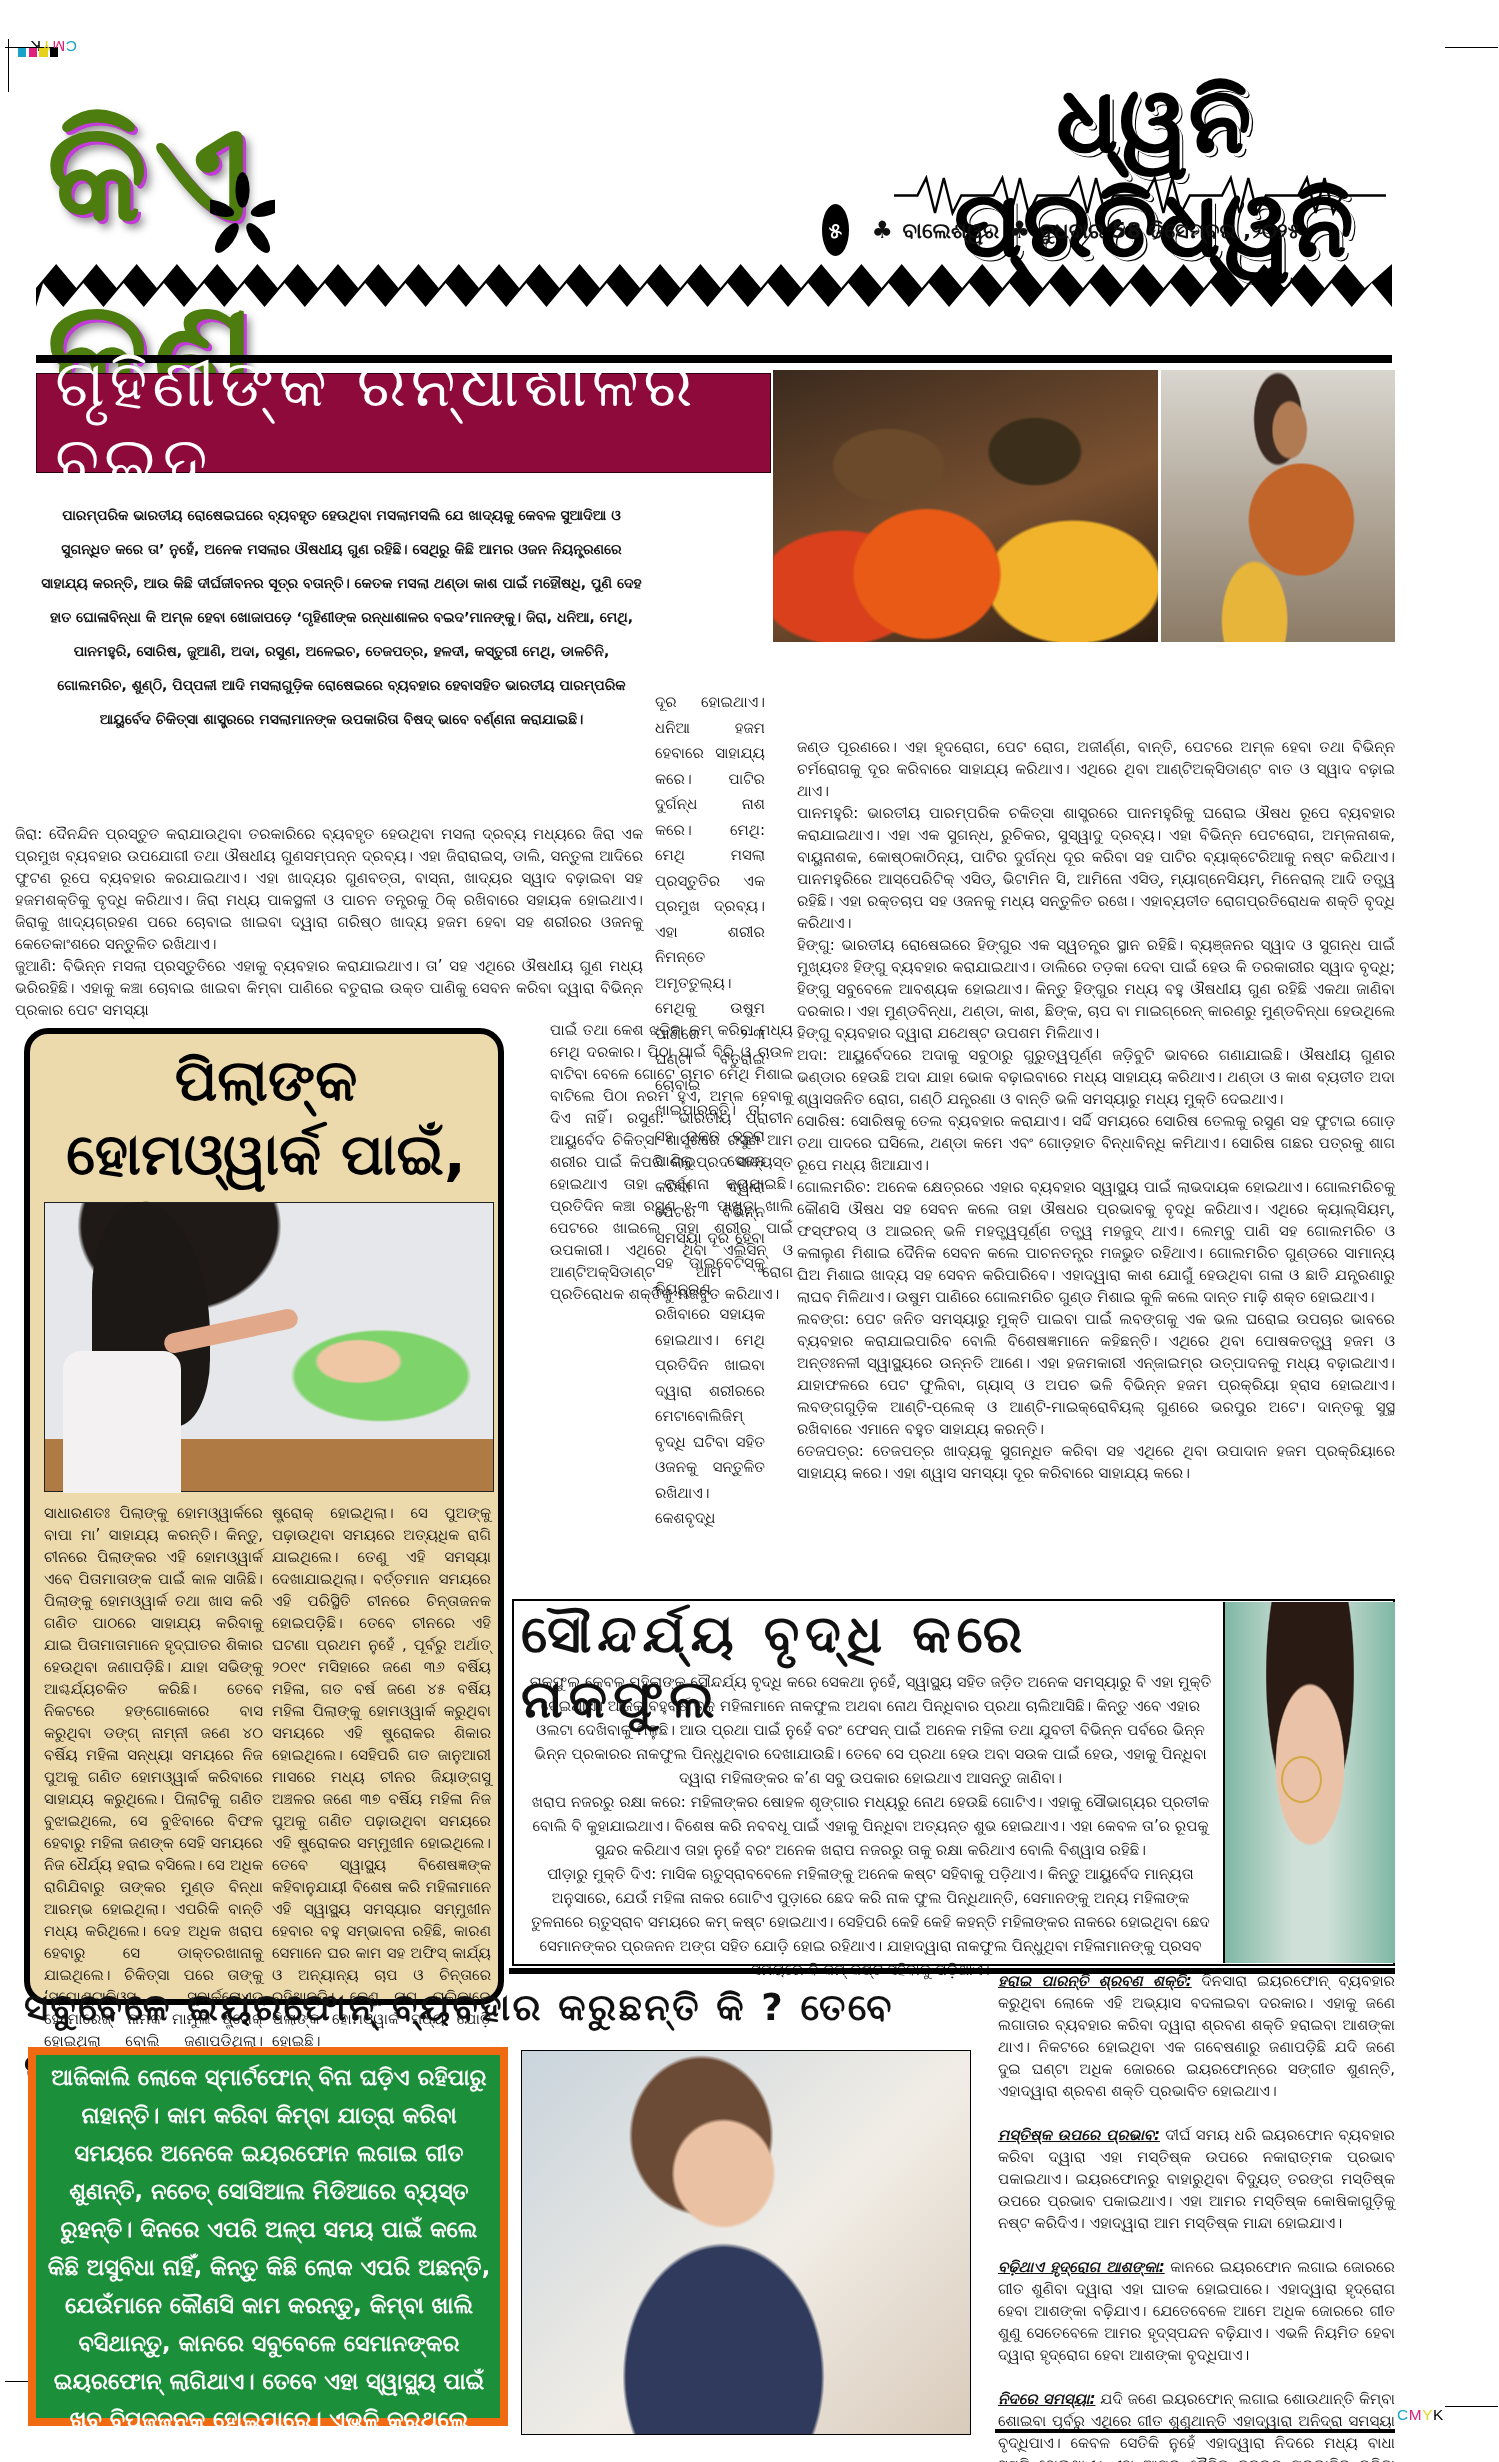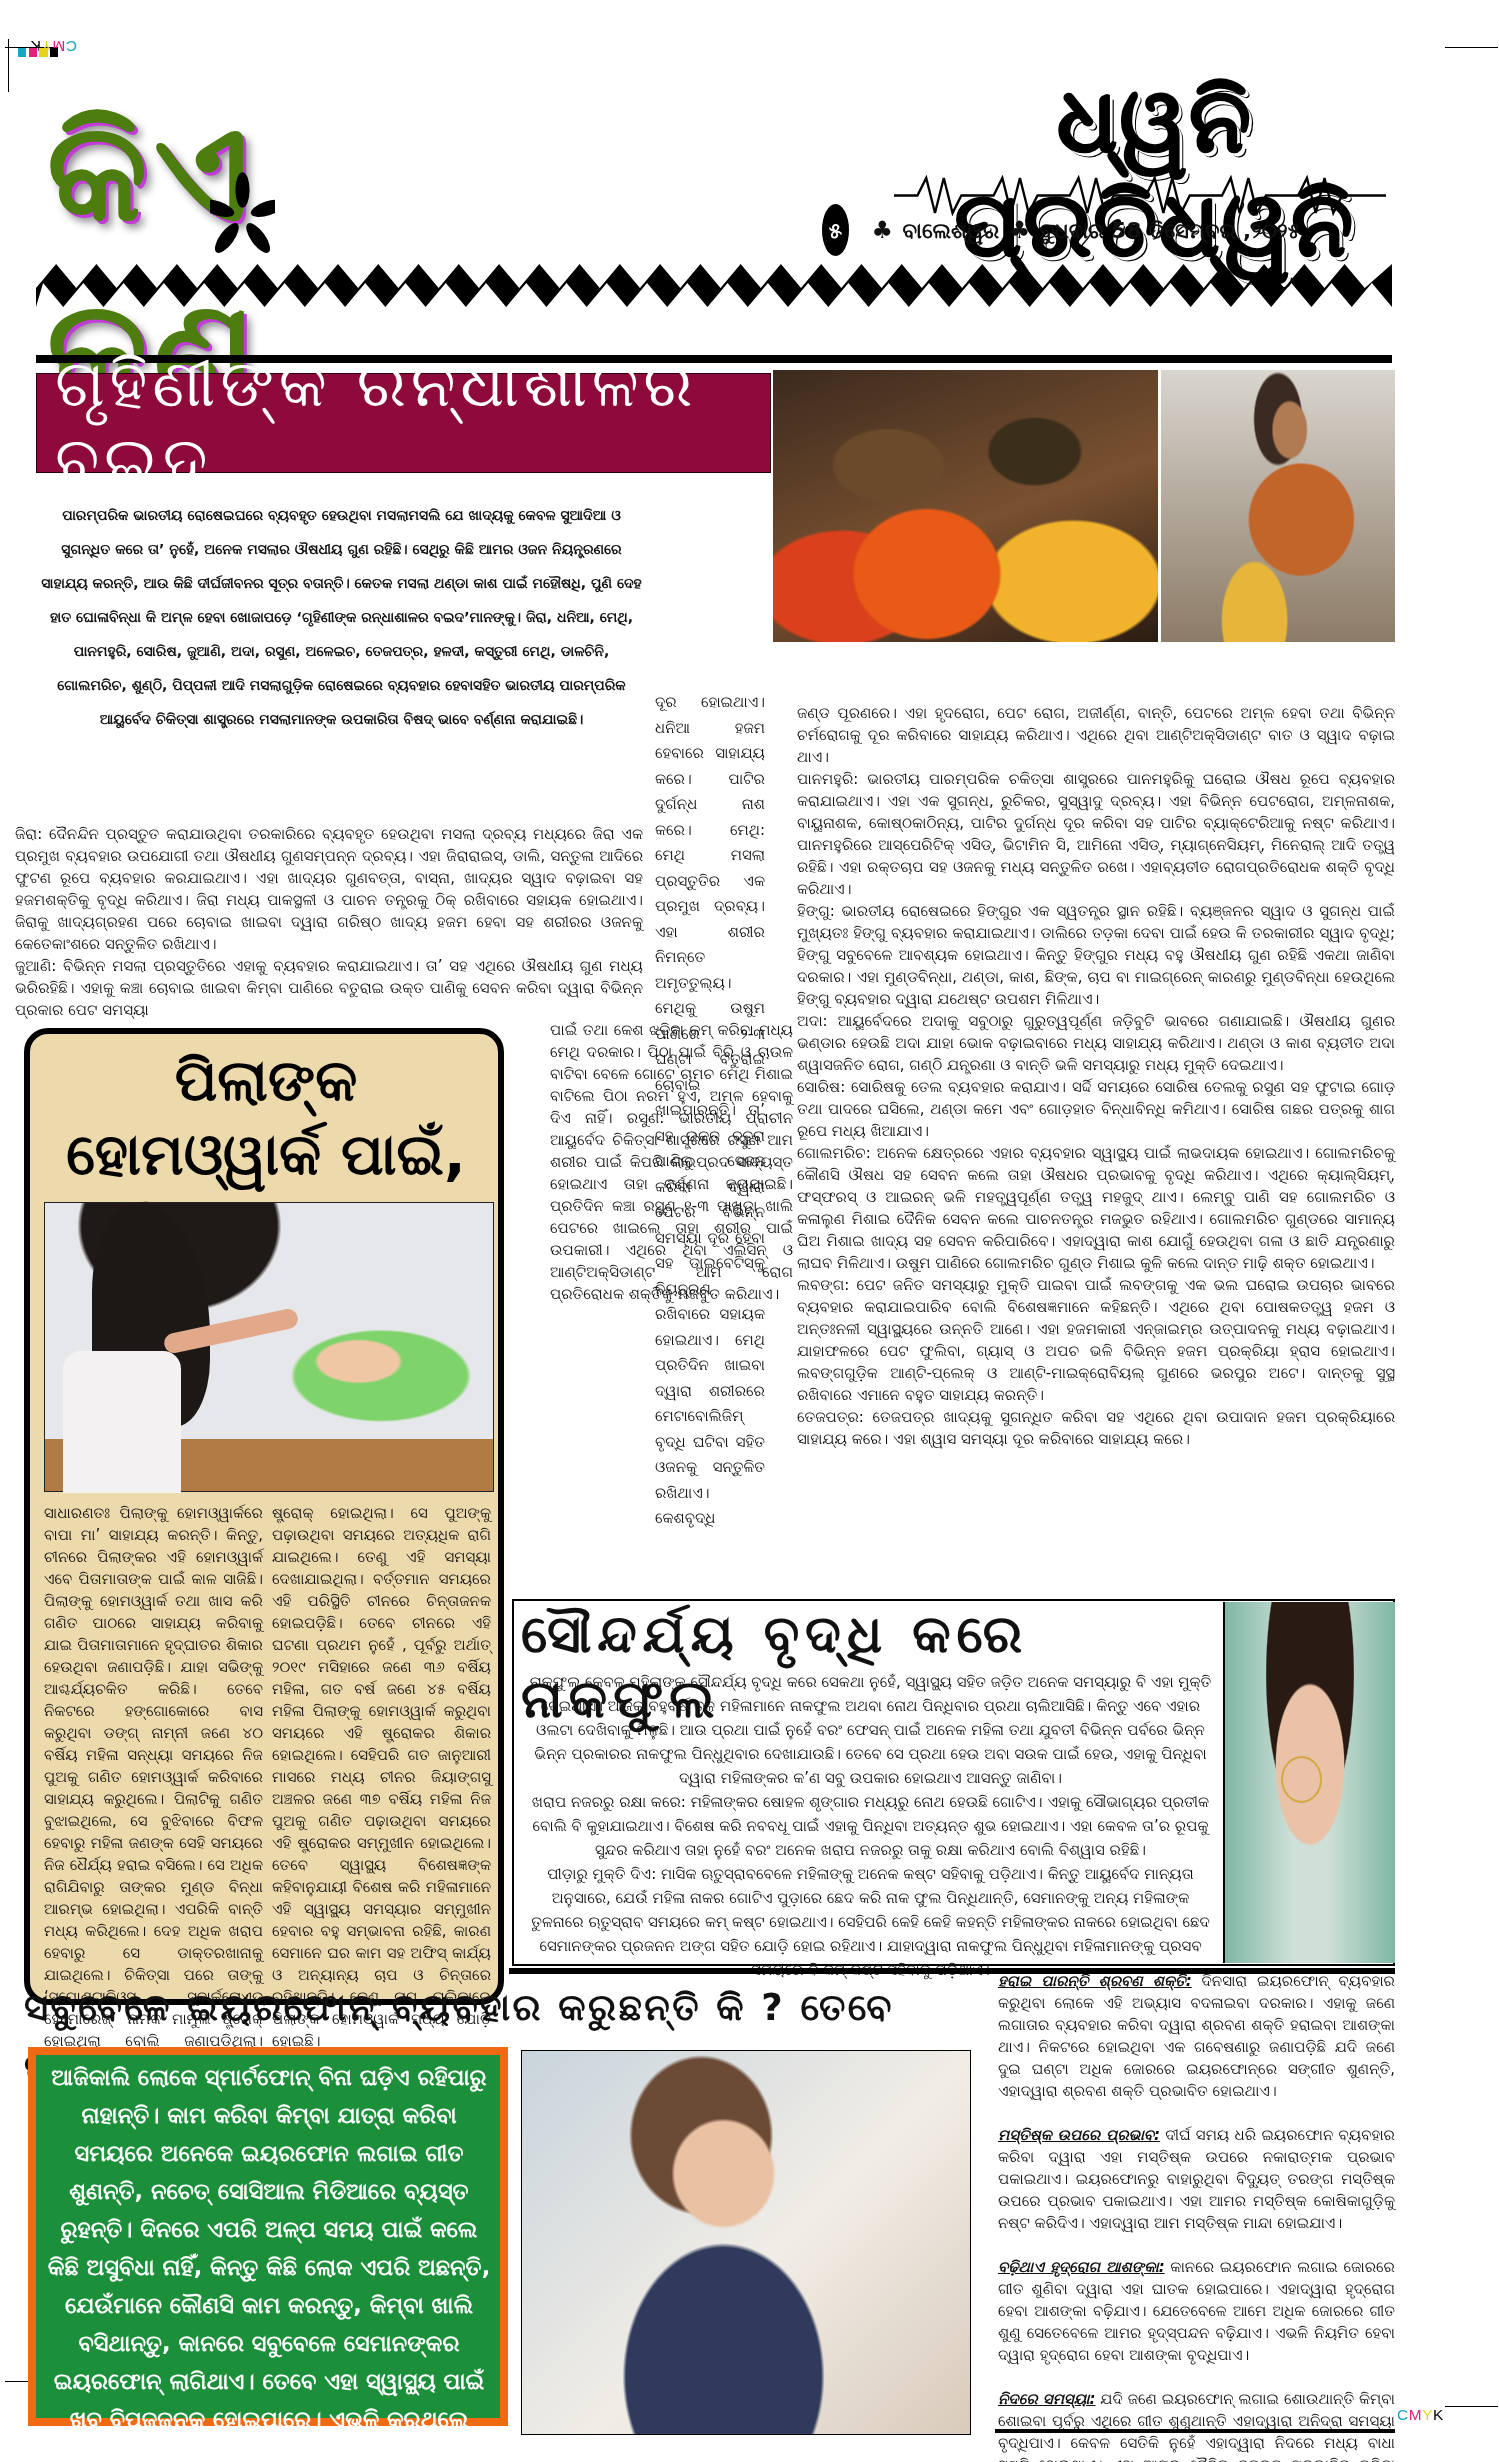--- a/index.html
+++ b/index.html
@@ -105,21 +105,21 @@
 </svg>
 <div class="abs rule-top"></div>
 
 <div class="abs spice-banner">ଗୃହିଣୀଙ୍କ ରନ୍ଧାଶାଳର ବଇଦ</div>
 <div class="abs spice-photo"></div>
 <div class="abs cook-photo"></div>
 <div class="abs lead">ପାରମ୍ପରିକ ଭାରତୀୟ ରୋଷେଇଘରେ ବ୍ୟବହୃତ ହେଉଥିବା ମସଲାମସଲି ଯେ ଖାଦ୍ୟକୁ କେବଳ ସୁଆଦିଆ ଓ ସୁଗନ୍ଧିତ କରେ ତା’ ନୁହେଁ, ଅନେକ ମସଲାର ଔଷଧୀୟ ଗୁଣ ରହିଛି। ସେଥିରୁ କିଛି ଆମର ଓଜନ ନିୟନ୍ତ୍ରଣରେ ସାହାଯ୍ୟ କରନ୍ତି, ଆଉ କିଛି ଦୀର୍ଘଜୀବନର ସୂତ୍ର ବତାନ୍ତି। କେତକ ମସଲା ଥଣ୍ଡା କାଶ ପାଇଁ ମହୌଷଧି, ପୁଣି ଦେହ ହାତ ଘୋଳାବିନ୍ଧା କି ଅମ୍ଳ ହେବା ଖୋଜାପଡ଼େ ‘ଗୃହିଣୀଙ୍କ ରନ୍ଧାଶାଳର ବଇଦ’ମାନଙ୍କୁ। ଜିରା, ଧନିଆ, ମେଥି, ପାନମହୁରି, ସୋରିଷ, ଜୁଆଣି, ଅଦା, ରସୁଣ, ଅଳେଇଚ, ତେଜପତ୍ର, ହଳଦୀ, କସ୍ତୁରୀ ମେଥି, ଡାଳଚିନି, ଗୋଲମରିଚ, ଶୁଣ୍ଠି, ପିପ୍ପଳୀ ଆଦି ମସଲାଗୁଡ଼ିକ ରୋଷେଇରେ ବ୍ୟବହାର ହେବାସହିତ ଭାରତୀୟ ପାରମ୍ପରିକ ଆୟୁର୍ବେଦ ଚିକିତ୍ସା ଶାସ୍ତ୍ରରେ ମସଲାମାନଙ୍କ ଉପକାରିତା ବିଷଦ୍ ଭାବେ ବର୍ଣ୍ଣନା କରାଯାଇଛି।</div>
 <div class="abs body-txt col-a" style="white-space:pre-line;">ଜିରା: ଦୈନନ୍ଦିନ ପ୍ରସ୍ତୁତ କରାଯାଉଥିବା ତରକାରିରେ ବ୍ୟବହୃତ ହେଉଥିବା ମସଲା ଦ୍ରବ୍ୟ ମଧ୍ୟରେ ଜିରା ଏକ ପ୍ରମୁଖ ବ୍ୟବହାର ଉପଯୋଗୀ ତଥା ଔଷଧୀୟ ଗୁଣସମ୍ପନ୍ନ ଦ୍ରବ୍ୟ। ଏହା ଜିରାରାଇସ୍, ଡାଲି, ସନ୍ତୁଳା ଆଦିରେ ଫୁଟଣ ରୂପେ ବ୍ୟବହାର କରଯାଇଥାଏ। ଏହା ଖାଦ୍ୟର ଗୁଣବତ୍ତା, ବାସ୍ନା, ଖାଦ୍ୟର ସ୍ୱାଦ ବଢ଼ାଇବା ସହ ହଜମଶକ୍ତିକୁ ବୃଦ୍ଧି କରିଥାଏ। ଜିରା ମଧ୍ୟ ପାକସ୍ଥଳୀ ଓ ପାଚନ ତନ୍ତ୍ରକୁ ଠିକ୍ ରଖିବାରେ ସହାୟକ ହୋଇଥାଏ। ଜିରାକୁ ଖାଦ୍ୟଗ୍ରହଣ ପରେ ଚୋବାଇ ଖାଇବା ଦ୍ୱାରା ଗରିଷ୍ଠ ଖାଦ୍ୟ ହଜମ ହେବା ସହ ଶରୀରର ଓଜନକୁ କେତେକାଂଶରେ ସନ୍ତୁଳିତ ରଖିଥାଏ।
 ଜୁଆଣି: ବିଭିନ୍ନ ମସଲା ପ୍ରସ୍ତୁତିରେ ଏହାକୁ ବ୍ୟବହାର କରାଯାଇଥାଏ। ତା’ ସହ ଏଥିରେ ଔଷଧୀୟ ଗୁଣ ମଧ୍ୟ ଭରିରହିଛି। ଏହାକୁ କଞ୍ଚା ଚୋବାଇ ଖାଇବା କିମ୍ବା ପାଣିରେ ବତୁରାଇ ଉକ୍ତ ପାଣିକୁ ସେବନ କରିବା ଦ୍ୱାରା ବିଭିନ୍ନ ପ୍ରକାର ପେଟ ସମସ୍ୟା</div>
 <div class="abs body-txt col-b">ଦୂର ହୋଇଥାଏ। ଧନିଆ ହଜମ ହେବାରେ ସାହାଯ୍ୟ କରେ। ପାଟିର ଦୁର୍ଗନ୍ଧ ନାଶ କରେ। ମେଥି: ମେଥି ମସଲା ପ୍ରସ୍ତୁତିର ଏକ ପ୍ରମୁଖ ଦ୍ରବ୍ୟ। ଏହା ଶରୀର ନିମନ୍ତେ ଅମୃତତୁଲ୍ୟ। ମେଥିକୁ ଉଷୁମ ପାଣିରେ ୨-୩ ଘଣ୍ଟା ବତୁରାଇ ଚୋବାଇ ଖାଇପାରନ୍ତି। ତା’ ସହ ଉକ୍ତ ବତୁରା ପାଣିକୁ ସେବନ କରିବା ଦ୍ୱାରା ପେଟର ବିଭିନ୍ନ ସମସ୍ୟା ଦୂର ହେବା ସହ ଡାଇବେଟିସ୍‌କୁ ନିୟନ୍ତ୍ରଣ ରଖିବାରେ ସହାୟକ ହୋଇଥାଏ। ମେଥି ପ୍ରତିଦିନ ଖାଇବା ଦ୍ୱାରା ଶରୀରରେ ମେଟାବୋଲିଜିମ୍ ବୃଦ୍ଧି ଘଟିବା ସହିତ ଓଜନକୁ ସନ୍ତୁଳିତ ରଖିଥାଏ। କେଶବୃଦ୍ଧି</div>
-<div class="abs body-txt col-c" style="white-space:pre-line;">ଜଣ୍ଡ ପୂରଣରେ। ଏହା ହୃଦରୋଗ, ପେଟ ରୋଗ, ଅଜୀର୍ଣ୍ଣ, ବାନ୍ତି, ପେଟରେ ଅମ୍ଳ ହେବା ତଥା ବିଭିନ୍ନ ଚର୍ମରୋଗକୁ ଦୂର କରିବାରେ ସାହାଯ୍ୟ କରିଥାଏ। ଏଥିରେ ଥିବା ଆଣ୍ଟିଅକ୍ସିଡାଣ୍ଟ ବାତ ଓ ସ୍ୱାଦ ବଢ଼ାଇ ଥାଏ।
+<div class="abs body-txt col-c" style="white-space:pre-line;margin-top:34px;">ଜଣ୍ଡ ପୂରଣରେ। ଏହା ହୃଦରୋଗ, ପେଟ ରୋଗ, ଅଜୀର୍ଣ୍ଣ, ବାନ୍ତି, ପେଟରେ ଅମ୍ଳ ହେବା ତଥା ବିଭିନ୍ନ ଚର୍ମରୋଗକୁ ଦୂର କରିବାରେ ସାହାଯ୍ୟ କରିଥାଏ। ଏଥିରେ ଥିବା ଆଣ୍ଟିଅକ୍ସିଡାଣ୍ଟ ବାତ ଓ ସ୍ୱାଦ ବଢ଼ାଇ ଥାଏ।
 ପାନମହୁରି: ଭାରତୀୟ ପାରମ୍ପରିକ ଚକିତ୍ସା ଶାସ୍ତ୍ରରେ ପାନମହୁରିକୁ ଘରୋଇ ଔଷଧ ରୂପେ ବ୍ୟବହାର କରାଯାଇଥାଏ। ଏହା ଏକ ସୁଗନ୍ଧ, ରୁଚିକର, ସୁସ୍ୱାଦୁ ଦ୍ରବ୍ୟ। ଏହା ବିଭିନ୍ନ ପେଟରୋଗ, ଅମ୍ଳନାଶକ, ବାୟୁନାଶକ, କୋଷ୍ଠକାଠିନ୍ୟ, ପାଟିର ଦୁର୍ଗନ୍ଧ ଦୂର କରିବା ସହ ପାଟିର ବ୍ୟାକ୍ଟେରିଆକୁ ନଷ୍ଟ କରିଥାଏ। ପାନମହୁରିରେ ଆସ୍‌ପେରିଟିକ୍ ଏସିଡ୍, ଭିଟାମିନ ସି, ଆମିନୋ ଏସିଡ୍, ମ୍ୟାଗ୍ନେସିୟମ୍, ମିନେରାଲ୍ ଆଦି ତତ୍ତ୍ୱ ରହିଛି। ଏହା ରକ୍ତଚାପ ସହ ଓଜନକୁ ମଧ୍ୟ ସନ୍ତୁଳିତ ରଖେ। ଏହାବ୍ୟତୀତ ରୋଗପ୍ରତିରୋଧକ ଶକ୍ତି ବୃଦ୍ଧି କରିଥାଏ।
 ହିଙ୍ଗୁ: ଭାରତୀୟ ରୋଷେଇରେ ହିଙ୍ଗୁର ଏକ ସ୍ୱତନ୍ତ୍ର ସ୍ଥାନ ରହିଛି। ବ୍ୟଞ୍ଜନର ସ୍ୱାଦ ଓ ସୁଗନ୍ଧ ପାଇଁ ମୁଖ୍ୟତଃ ହିଙ୍ଗୁ ବ୍ୟବହାର କରାଯାଇଥାଏ। ଡାଲିରେ ତଡ଼କା ଦେବା ପାଇଁ ହେଉ କି ତରକାରୀର ସ୍ୱାଦ ବୃଦ୍ଧି; ହିଙ୍ଗୁ ସବୁବେଳେ ଆବଶ୍ୟକ ହୋଇଥାଏ। କିନ୍ତୁ ହିଙ୍ଗୁର ମଧ୍ୟ ବହୁ ଔଷଧୀୟ ଗୁଣ ରହିଛି ଏକଥା ଜାଣିବା ଦରକାର। ଏହା ମୁଣ୍ଡବିନ୍ଧା, ଥଣ୍ଡା, କାଶ, ଛିଙ୍କ, ଚାପ ବା ମାଇଗ୍ରେନ୍ କାରଣରୁ ମୁଣ୍ଡବିନ୍ଧା ହେଉଥିଲେ ହିଙ୍ଗୁ ବ୍ୟବହାର ଦ୍ୱାରା ଯଥେଷ୍ଟ ଉପଶମ ମିଳିଥାଏ।
 ଅଦା: ଆୟୁର୍ବେଦରେ ଅଦାକୁ ସବୁଠାରୁ ଗୁରୁତ୍ୱପୂର୍ଣ୍ଣ ଜଡ଼ିବୁଟି ଭାବରେ ଗଣାଯାଇଛି। ଔଷଧୀୟ ଗୁଣର ଭଣ୍ଡାର ହେଉଛି ଅଦା ଯାହା ଭୋକ ବଢ଼ାଇବାରେ ମଧ୍ୟ ସାହାଯ୍ୟ କରିଥାଏ। ଥଣ୍ଡା ଓ କାଶ ବ୍ୟତୀତ ଅଦା ଶ୍ୱାସଜନିତ ରୋଗ, ଗଣ୍ଠି ଯନ୍ତ୍ରଣା ଓ ବାନ୍ତି ଭଳି ସମସ୍ୟାରୁ ମଧ୍ୟ ମୁକ୍ତି ଦେଇଥାଏ।
 ସୋରିଷ: ସୋରିଷକୁ ତେଲ ବ୍ୟବହାର କରାଯାଏ। ସର୍ଦ୍ଦି ସମୟରେ ସୋରିଷ ତେଲକୁ ରସୁଣ ସହ ଫୁଟାଇ ଗୋଡ଼ ତଥା ପାଦରେ ଘସିଲେ, ଥଣ୍ଡା କମେ ଏବଂ ଗୋଡ଼ହାତ ବିନ୍ଧାବିନ୍ଧି କମିଥାଏ। ସୋରିଷ ଗଛର ପତ୍ରକୁ ଶାଗ ରୂପେ ମଧ୍ୟ ଖିଆଯାଏ।
 ଗୋଲମରିଚ: ଅନେକ କ୍ଷେତ୍ରରେ ଏହାର ବ୍ୟବହାର ସ୍ୱାସ୍ଥ୍ୟ ପାଇଁ ଲାଭଦାୟକ ହୋଇଥାଏ। ଗୋଲମରିଚକୁ କୌଣସି ଔଷଧ ସହ ସେବନ କଲେ ତାହା ଔଷଧର ପ୍ରଭାବକୁ ବୃଦ୍ଧି କରିଥାଏ। ଏଥିରେ କ୍ୟାଲ୍‌ସିୟମ୍, ଫସ୍‌ଫରସ୍ ଓ ଆଇରନ୍ ଭଳି ମହତ୍ତ୍ୱପୂର୍ଣ୍ଣ ତତ୍ତ୍ୱ ମହଜୁଦ୍ ଥାଏ। ଲେମ୍ବୁ ପାଣି ସହ ଗୋଲମରିଚ ଓ କଳାଲୁଣ ମିଶାଇ ଦୈନିକ ସେବନ କଲେ ପାଚନତନ୍ତ୍ର ମଜଭୁତ ରହିଥାଏ। ଗୋଲମରିଚ ଗୁଣ୍ଡରେ ସାମାନ୍ୟ ଘିଅ ମିଶାଇ ଖାଦ୍ୟ ସହ ସେବନ କରିପାରିବେ। ଏହାଦ୍ୱାରା କାଶ ଯୋଗୁଁ ହେଉଥିବା ଗଳା ଓ ଛାତି ଯନ୍ତ୍ରଣାରୁ ଲାଘବ ମିଳିଥାଏ। ଉଷୁମ ପାଣିରେ ଗୋଲମରିଚ ଗୁଣ୍ଡ ମିଶାଇ କୁଳି କଲେ ଦାନ୍ତ ମାଢ଼ି ଶକ୍ତ ହୋଇଥାଏ।
 ଲବଙ୍ଗ: ପେଟ ଜନିତ ସମସ୍ୟାରୁ ମୁକ୍ତି ପାଇବା ପାଇଁ ଲବଙ୍ଗକୁ ଏକ ଭଲ ଘରୋଇ ଉପଚାର ଭାବରେ ବ୍ୟବହାର କରାଯାଇପାରିବ ବୋଲି ବିଶେଷଜ୍ଞମାନେ କହିଛନ୍ତି। ଏଥିରେ ଥିବା ପୋଷକତତ୍ତ୍ୱ ହଜମ ଓ ଅନ୍ତଃନଳୀ ସ୍ୱାସ୍ଥ୍ୟରେ ଉନ୍ନତି ଆଣେ। ଏହା ହଜମକାରୀ ଏନ୍‌ଜାଇମ୍‌ର ଉତ୍ପାଦନକୁ ମଧ୍ୟ ବଢ଼ାଇଥାଏ। ଯାହାଫଳରେ ପେଟ ଫୁଲିବା, ଗ୍ୟାସ୍ ଓ ଅପଚ ଭଳି ବିଭିନ୍ନ ହଜମ ପ୍ରକ୍ରିୟା ହ୍ରାସ ହୋଇଥାଏ। ଲବଙ୍ଗଗୁଡ଼ିକ ଆଣ୍ଟି-ପ୍ଲେକ୍ ଓ ଆଣ୍ଟି-ମାଇକ୍ରୋବିୟଲ୍ ଗୁଣରେ ଭରପୁର ଅଟେ। ଦାନ୍ତକୁ ସୁସ୍ଥ ରଖିବାରେ ଏମାନେ ବହୁତ ସାହାଯ୍ୟ କରନ୍ତି।
 ତେଜପତ୍ର: ତେଜପତ୍ର ଖାଦ୍ୟକୁ ସୁଗନ୍ଧିତ କରିବା ସହ ଏଥିରେ ଥିବା ଉପାଦାନ ହଜମ ପ୍ରକ୍ରିୟାରେ ସାହାଯ୍ୟ କରେ। ଏହା ଶ୍ୱାସ ସମସ୍ୟା ଦୂର କରିବାରେ ସାହାଯ୍ୟ କରେ।</div>
 <div class="abs body-txt col-d">ପାଇଁ ତଥା କେଶ ଝଡ଼ିବା କମ୍ କରିବା ମଧ୍ୟ ମେଥି ଦରକାର। ପିଠା ପାଇଁ ବିରି ଓ ଚାଉଳ ବାଟିବା ବେଳେ ଗୋଟେ ଚାମଚ ମେଥି ମିଶାଇ ବାଟିଲେ ପିଠା ନରମ ହୁଏ, ଅମ୍ଳ ହେବାକୁ ଦିଏ ନାହିଁ। ରସୁଣ: ଭାରତୀୟ ପ୍ରାଚୀନ ଆୟୁର୍ବେଦ ଚିକିତ୍ସା ଶାସ୍ତ୍ରରେ ରସୁଣ ଆମ ଶରୀର ପାଇଁ କିପରି ଲାଭପ୍ରଦ ସାବ୍ୟସ୍ତ ହୋଇଥାଏ ତାହା ବର୍ଣ୍ଣନା କରାଯାଇଛି। ପ୍ରତିଦିନ କଞ୍ଚା ରସୁଣ ୧-୩ ପାଖୁଡ଼ା ଖାଲି ପେଟରେ ଖାଇଲେ ତାହା ଶରୀର ପାଇଁ ଉପକାରୀ। ଏଥିରେ ଥିବା ଏଲିସିନ୍ ଓ ଆଣ୍ଟିଅକ୍ସିଡାଣ୍ଟ ଆମ ରୋଗ ପ୍ରତିରୋଧକ ଶକ୍ତିକୁ ମଜବୁତ କରିଥାଏ।</div>
 
 <div class="abs hw-box"></div>

